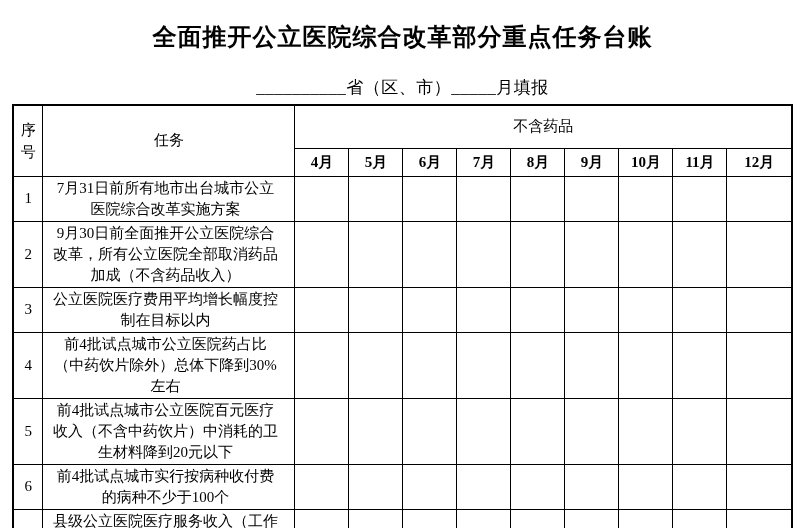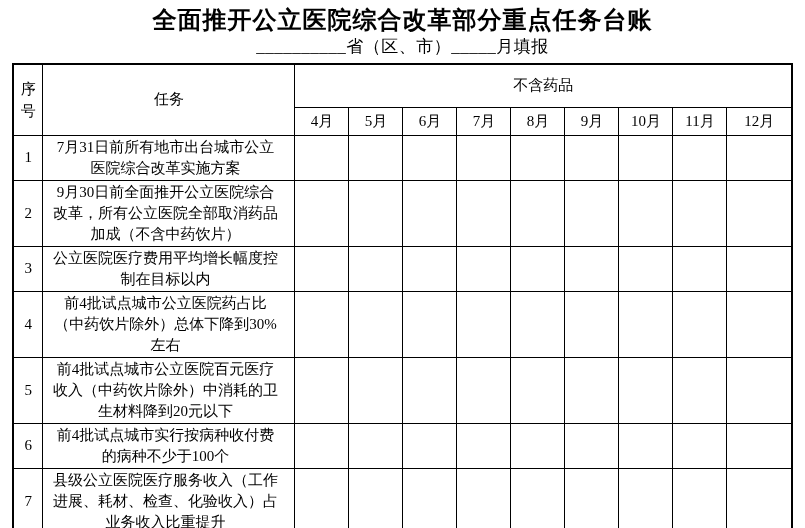--- a/index.html
+++ b/index.html
@@ -12,29 +12,30 @@
     width: 805px;
     height: 528px;
     background: #ffffff;
     overflow: hidden;
   }
   .doc-title {
     text-align: center;
     font-size: 24px;
     font-weight: bold;
     letter-spacing: 1px;
-    padding-top: 5px;
+    padding-top: 22px;
     line-height: 30px;
   }
   .doc-subtitle {
     text-align: center;
     font-size: 17px;
     line-height: 24px;
     margin-bottom: 4px;
     letter-spacing: 0.5px;
+    margin-top: 24px;
   }
   table.ledger {
     border-collapse: collapse;
     table-layout: fixed;
     margin: 0 auto;
     width: 779px;
     border: 2px solid #000000;
   }
   table.ledger th, table.ledger td {
     border: 1px solid #000000;
@@ -44,21 +45,21 @@
     vertical-align: middle;
     overflow: hidden;
   }
   th.col-no-head {
     font-size: 15px;
     line-height: 22px;
     padding: 0 0;
     word-break: break-all;
   }
   th.progress-head { height: 43px; font-size: 15px; }
-  tr.months-row th { height: 28px; font-size: 15px; }
+  tr.months-row th { height: 28px; font-size: 15px; font-weight: bold; }
   td.no-cell {
     font-size: 14px;
     text-align: center;
   }
   td.task-cell {
     font-size: 14px;
     text-align: justify;
     line-height: 21px;
     padding: 1px 13px 1px 6px;
     vertical-align: middle;
@@ -121,21 +122,21 @@
         <td class="progress-cell"></td>
         <td class="progress-cell"></td>
         <td class="progress-cell"></td>
         <td class="progress-cell"></td>
         <td class="progress-cell"></td>
         <td class="progress-cell"></td>
         <td class="progress-cell"></td>
       </tr>
       <tr class="r2">
         <td class="no-cell">2</td>
-        <td class="task-cell">9月30日前全面推开公立医院综合改革，所有公立医院全部取消药品加成（不含中药饮片）</td>
+        <td class="task-cell">9月30日前全面推开公立医院综合改革，所有公立医院全部取消药品加成（不含药品收入）</td>
         <td class="progress-cell"></td>
         <td class="progress-cell"></td>
         <td class="progress-cell"></td>
         <td class="progress-cell"></td>
         <td class="progress-cell"></td>
         <td class="progress-cell"></td>
         <td class="progress-cell"></td>
         <td class="progress-cell"></td>
         <td class="progress-cell"></td>
       </tr>
@@ -160,21 +161,21 @@
         <td class="progress-cell"></td>
         <td class="progress-cell"></td>
         <td class="progress-cell"></td>
         <td class="progress-cell"></td>
         <td class="progress-cell"></td>
         <td class="progress-cell"></td>
         <td class="progress-cell"></td>
       </tr>
       <tr class="r5">
         <td class="no-cell">5</td>
-        <td class="task-cell">前4批试点城市公立医院百元医疗收入（中药饮片除外）中消耗的卫生材料降到20元以下</td>
+        <td class="task-cell">前4批试点城市公立医院百元医疗收入（不含中药饮片）中消耗的卫生材料降到20元以下</td>
         <td class="progress-cell"></td>
         <td class="progress-cell"></td>
         <td class="progress-cell"></td>
         <td class="progress-cell"></td>
         <td class="progress-cell"></td>
         <td class="progress-cell"></td>
         <td class="progress-cell"></td>
         <td class="progress-cell"></td>
         <td class="progress-cell"></td>
       </tr>

